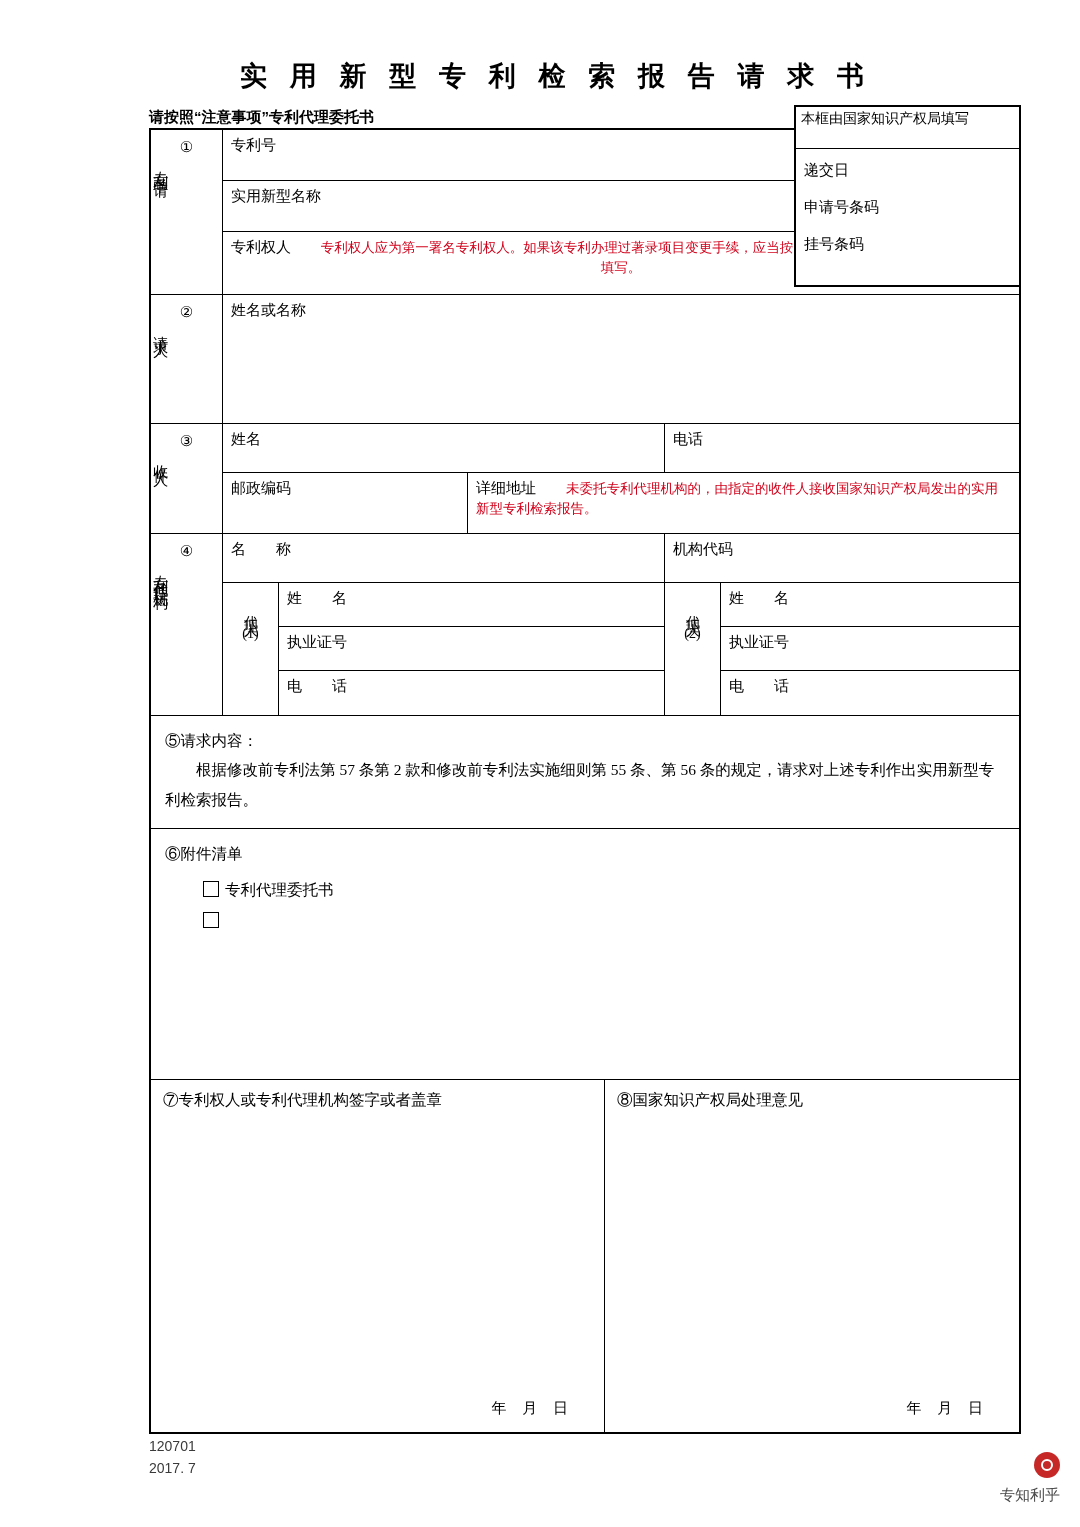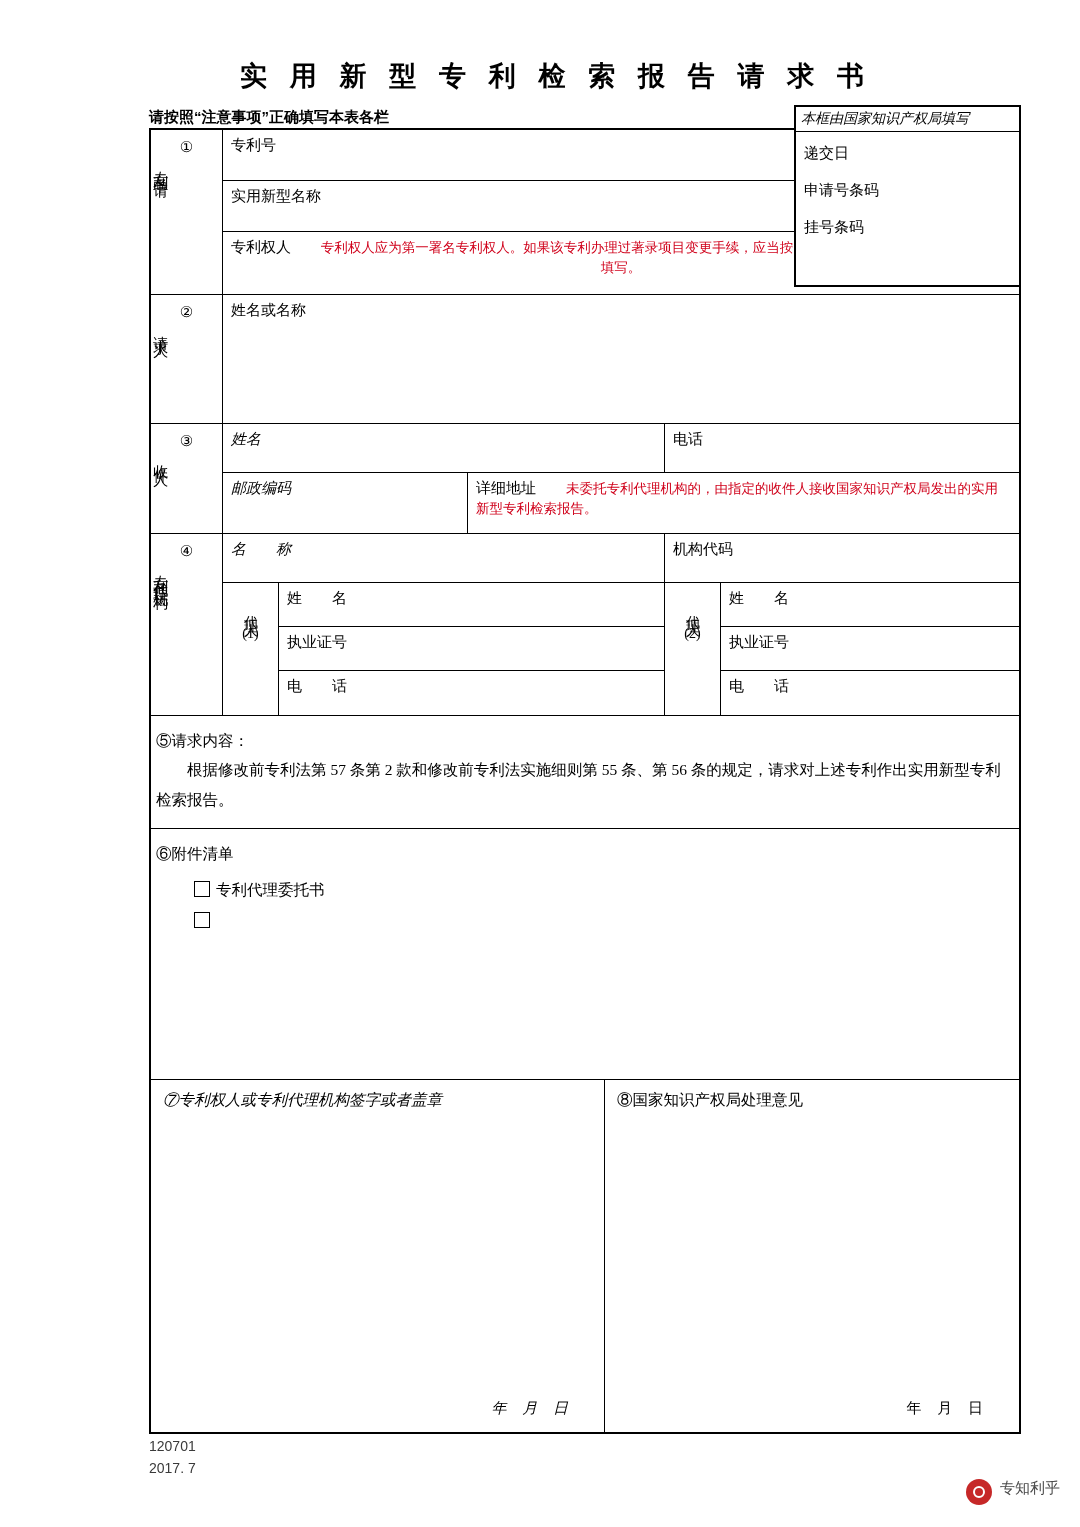--- a/index.html
+++ b/index.html
@@ -52,21 +52,21 @@
     display: flex;
     border-bottom: 1px solid #000;
   }
   .row.last { border-bottom: none; }
   .cell {
     box-sizing: border-box;
     position: relative;
     padding: 6px 8px;
     font-size: 15px;
   }
-  .vsep { border-right: 1px solid #000; font-style: italic; }
+  .vsep { border-right: 1px solid #000; }
   .idxcol {
     width: 72px;
     min-width: 72px;
     border-right: 1px solid #000;
     box-sizing: border-box;
     text-align: center;
     font-size: 15px;
     padding-top: 8px;
     line-height: 1.25;
   }
@@ -90,31 +90,30 @@
     top: 105px;
     width: 227px;
     height: 182px;
     border: 2px solid #000;
     box-sizing: border-box;
     background: #fff;
     z-index: 5;
   }
   .box-official .hdr {
     font-size: 14px;
-    padding: 3px 5px 3px 5px;
+    padding: 3px 5px 20px 5px;
     border-bottom: 1px solid #000;
     font-family: "Liberation Sans", sans-serif;
-    font-style: italic;
   }
   .box-official .item {
     font-size: 15px;
     padding: 12px 8px 6px 8px;
   }
   .content-block {
-    padding: 10px 14px 14px 5px;
+    padding: 10px 14px 14px 14px;
     font-size: 15.5px;
     line-height: 1.9;
   }
   .indent { text-indent: 2em; }
   .chk {
     display: inline-block;
     width: 14px;
     height: 14px;
     border: 1.5px solid #000;
     margin-right: 6px;
@@ -141,25 +140,26 @@
     font-size: 14px;
     font-family: "Liberation Sans", sans-serif;
     color: #3a3a3a;
     line-height: 1.6;
   }
   .wm {
     position: absolute;
     right: 36px;
     bottom: 22px;
     display: flex;
-    align-items: flex-start;
+    align-items: flex-end;
     gap: 8px;
     color: #4a4a4a;
     font-size: 15px;
     font-family: "Liberation Sans", sans-serif;
+    flex-direction: column;
   }
   .wm .circle {
     width: 26px;
     height: 26px;
     border-radius: 50%;
     background: #c62828;
     display: inline-block;
     position: relative;
   }
   .wm .circle::after {
@@ -187,21 +187,21 @@
     line-height: 1.3;
     padding-top: 20px;
   }
 </style>
 </head>
 <body>
 
 <div class="page">
 
   <div class="title">实 用 新 型 专 利 检 索 报 告 请 求 书</div>
-  <div class="subtitle">请按照“注意事项”正确填写本表各栏</div>
+  <div class="subtitle">请按照“注意事项”专利代理委托书</div>
 
   <div class="box-official">
     <div class="hdr">本框由国家知识产权局填写</div>
     <div class="item">递交日</div>
     <div class="item">申请号条码</div>
     <div class="item">挂号条码</div>
   </div>
 
   <div class="form">
 

